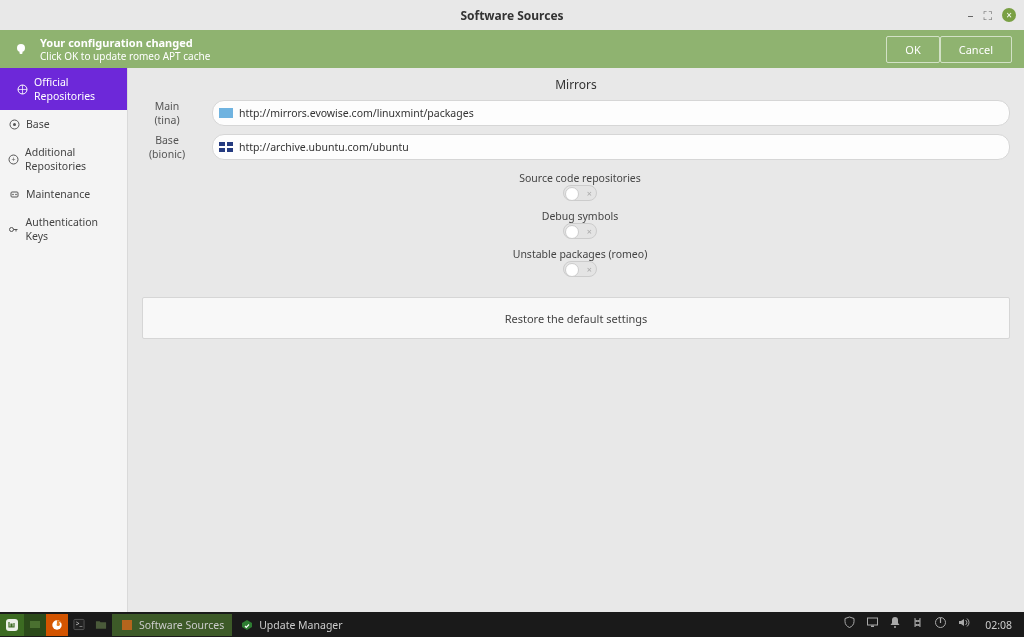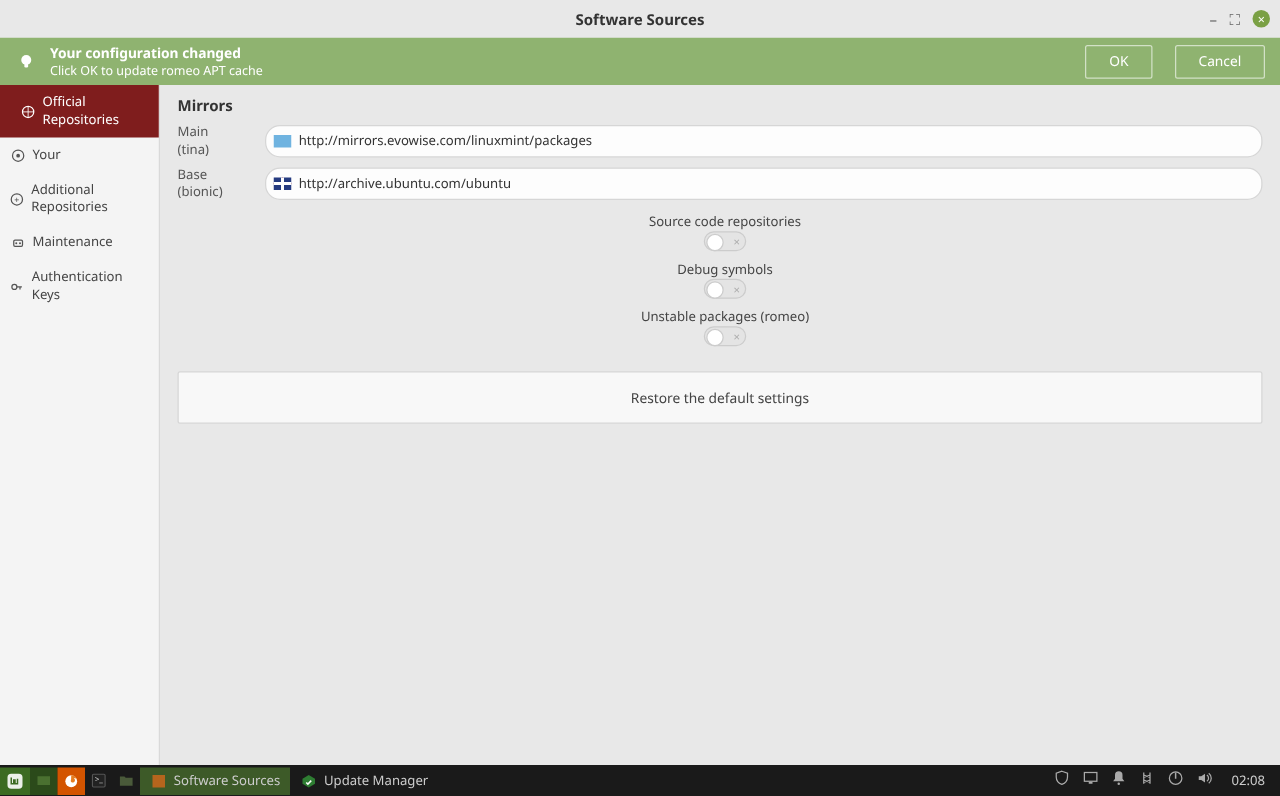--- a/index.html
+++ b/index.html
@@ -43,21 +43,21 @@
   }
   .banner .msg .l1 { font-size: 11px; font-weight: bold; line-height: 1.2; }
   .banner .msg .l2 { font-size: 10px; line-height: 1.2; }
   .banner .spacer { flex: 1; }
   .banner-btn {
     border: 1px solid rgba(255,255,255,0.6);
     color: #fff;
     background: transparent;
     font-size: 11px;
     padding: 5px 18px;
-    margin-left: 18px;
+    margin-left: 0;
     border-radius: 2px;
     cursor: pointer;
   }
 
   .body {
     flex: 1;
     display: flex;
     overflow: hidden;
   }
 
@@ -71,47 +71,48 @@
   .sidebar-item {
     display: flex;
     align-items: center;
     gap: 6px;
     padding: 7px 8px;
     font-size: 10.5px;
     color: #444;
     cursor: pointer;
   }
   .sidebar-item.active {
-    background: #7f1d1d;
+    background: #6d28d9;
     color: #fff;
     padding-left: 17px;
   }
   .sidebar-item .icon { width: 12px; height: 12px; display:inline-flex; align-items:center; justify-content:center; font-size:11px;}
 
   .content {
     flex: 1;
     padding: 8px 14px 0 14px;
     overflow-y: auto;
   }
   .section-h {
     font-size: 12px;
-    font-weight: bold;
+    font-weight: normal;
     color: #333;
     margin-bottom: 6px;
+    text-align: center;
   }
   .mirror-row {
     display: flex;
     align-items: center;
     margin-bottom: 6px;
   }
   .mirror-label {
     width: 70px;
     font-size: 10.5px;
     color: #555;
-    text-align: left;
+    text-align: center;
     padding-right: 20px;
   }
   .mirror-field {
     flex: 1;
     background: #fdfdfd;
     border: 1px solid #d6d6d6;
     border-radius: 12px;
     height: 26px;
     display: flex;
     align-items: center;
@@ -259,21 +260,21 @@
         </span>
         <span>Official Repositories</span>
       </div>
       <div class="sidebar-item">
         <span class="icon">
           <svg width="11" height="11" viewBox="0 0 11 11">
               <circle cx="5.5" cy="5.5" r="4.5" fill="none" stroke="#555" stroke-width="1"></circle>
               <circle cx="5.5" cy="5.5" r="1.5" fill="#555"></circle>
             </svg>
         </span>
-        <span>Your</span>
+        <span>Base</span>
       </div>
       <div class="sidebar-item">
         <span class="icon">
           <svg width="11" height="11" viewBox="0 0 11 11">
               <circle cx="5.5" cy="5.5" r="4.5" fill="none" stroke="#555" stroke-width="1"></circle>
               <text x="5.5" y="8" font-size="7" text-anchor="middle" fill="#555">+</text>
             </svg>
         </span>
         <span>Additional Repositories</span>
       </div>

